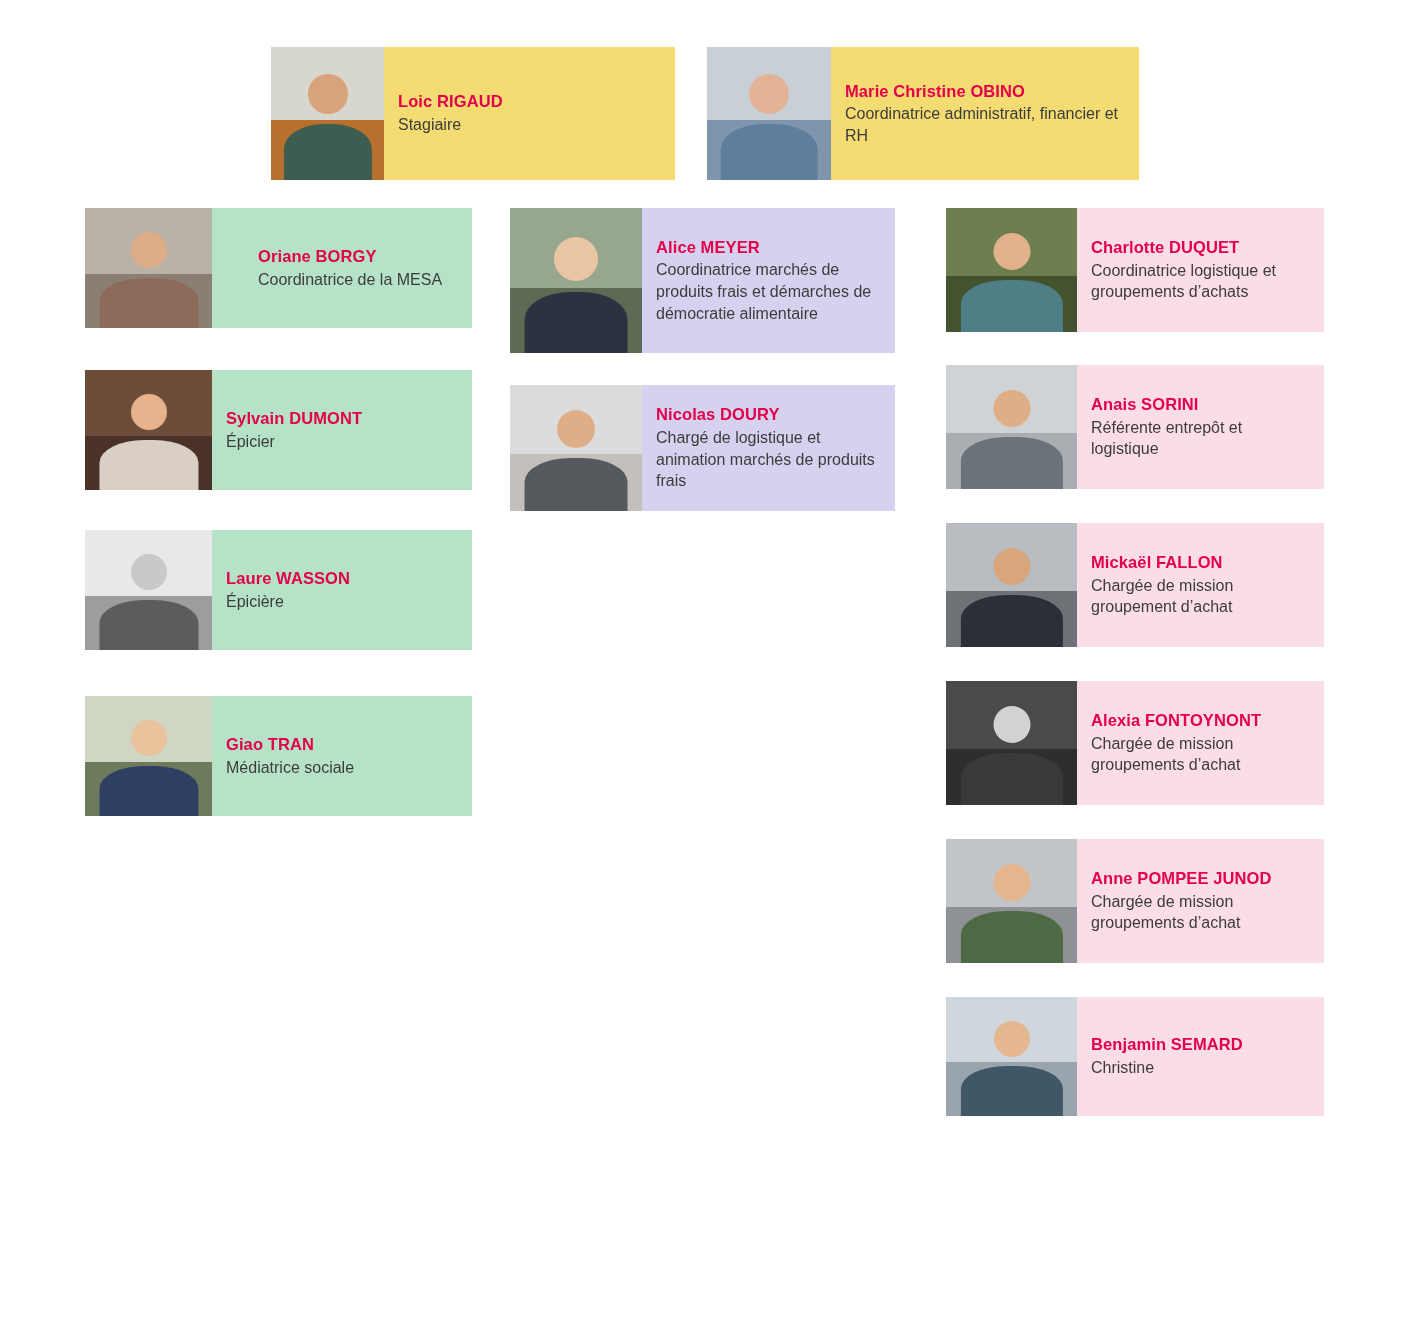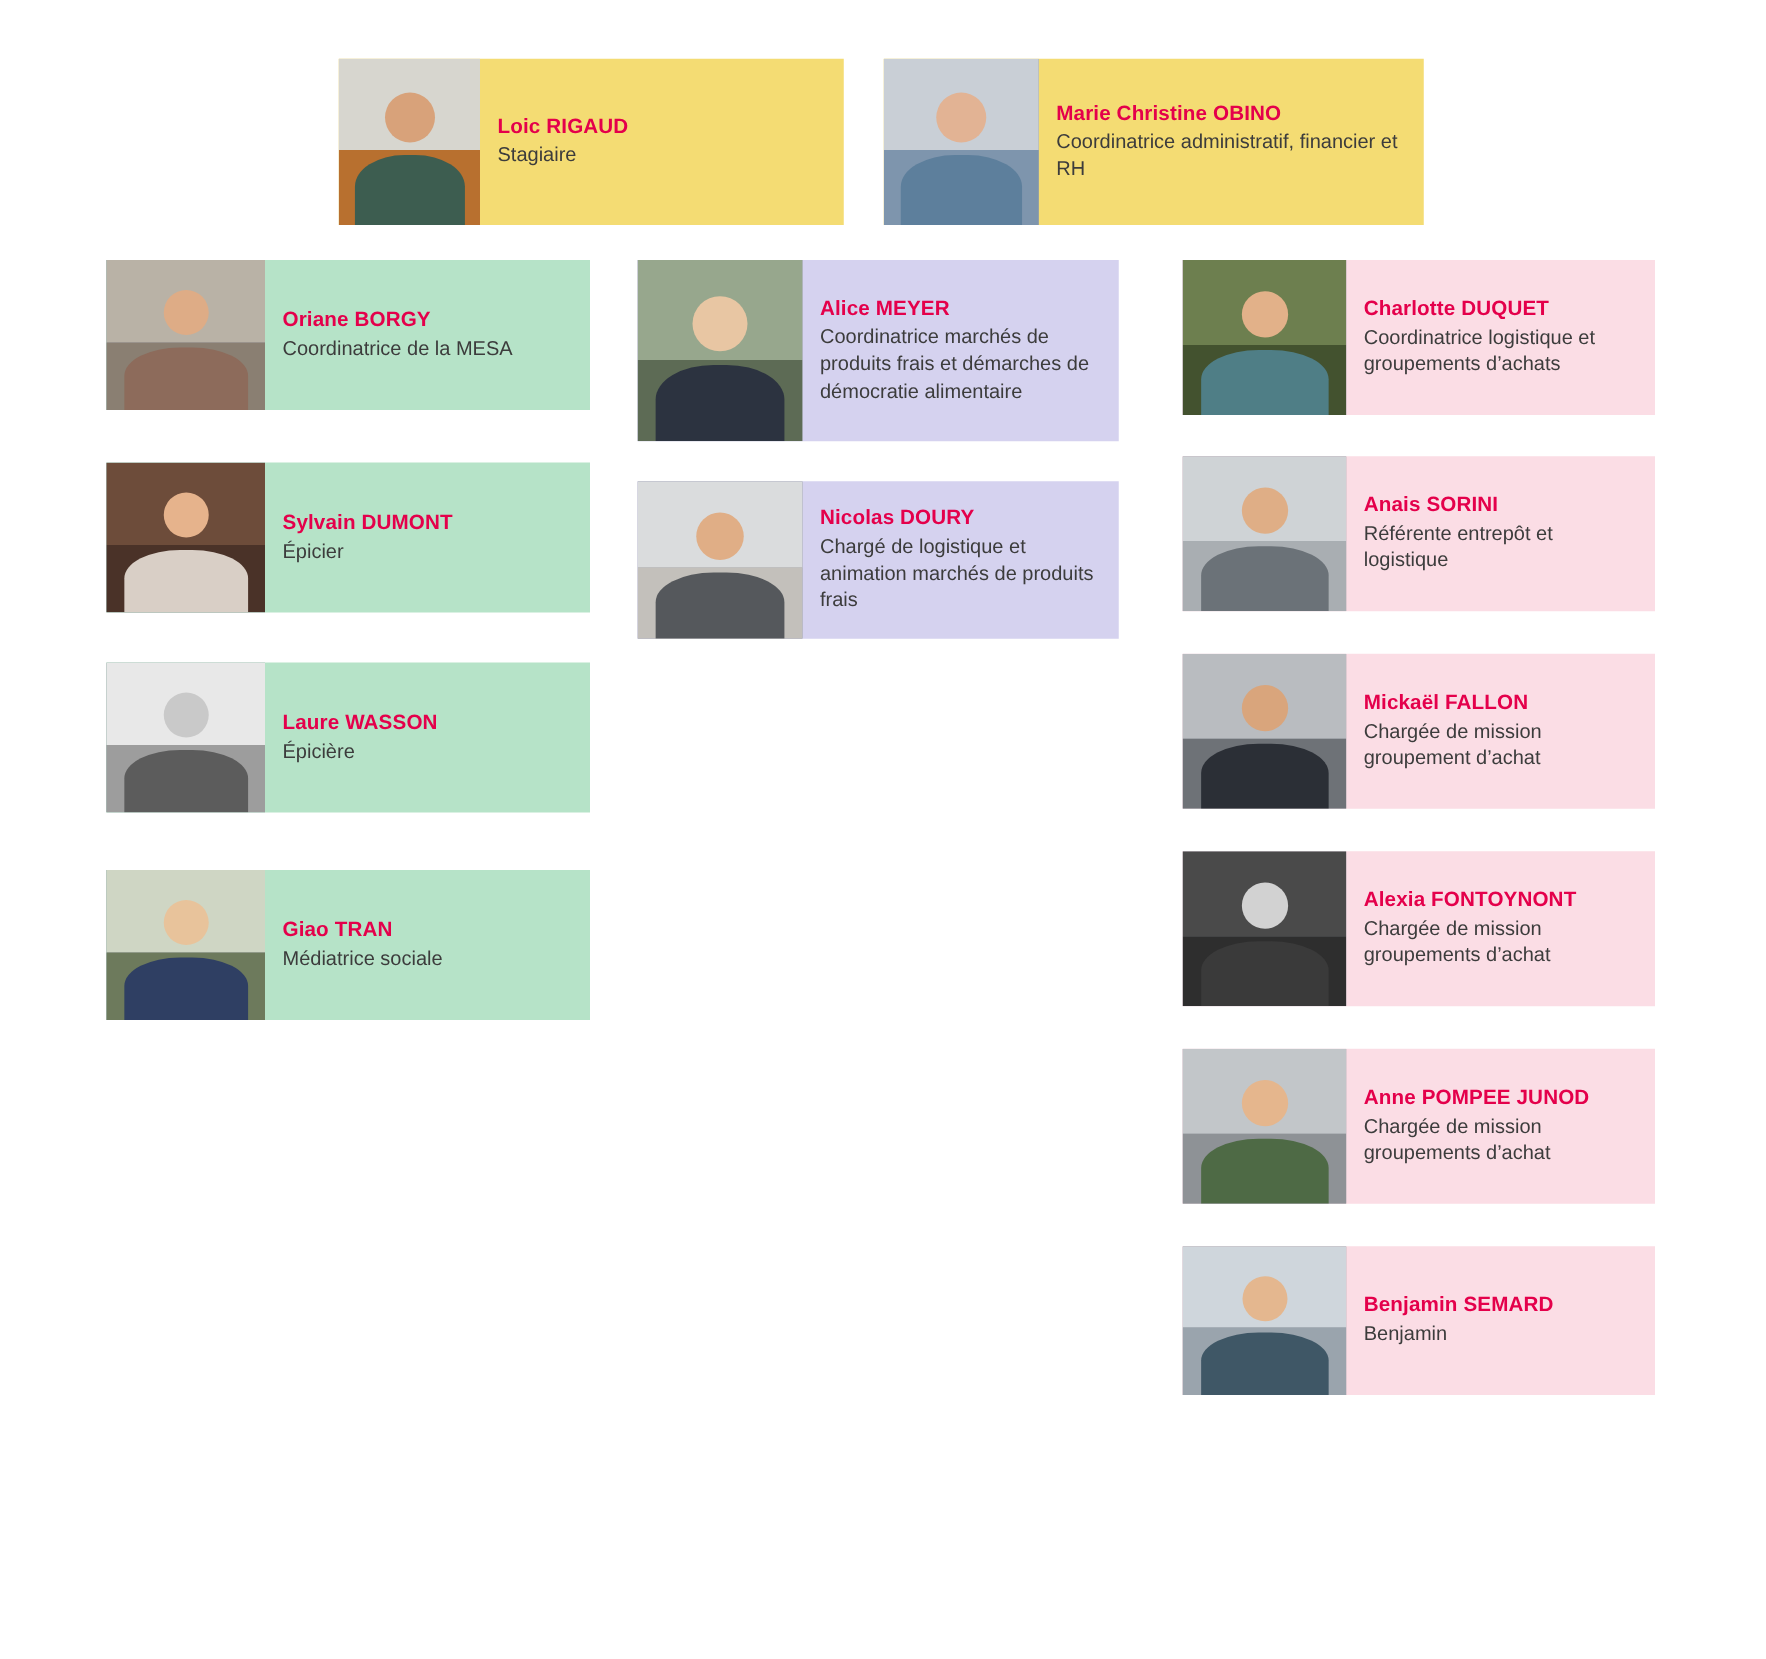--- a/index.html
+++ b/index.html
@@ -104,21 +104,21 @@
         <div class="ph-sky" style="background: rgb(201, 207, 214);"></div>
         <div class="ph-ground" style="background: rgb(126, 149, 173);"></div>
         <div class="ph-body" style="background: rgb(93, 127, 156); width: 96.72px; height: 55.86px; bottom: 0px;"></div>
         <div class="ph-head" style="width: 40px; height: 40px; background: rgb(226, 179, 148); top: 27px;"></div>
       </div>
       <div class="info">
         <div class="name">Marie Christine OBINO</div>
         <div class="role">Coordinatrice administratif, financier et RH</div>
       </div>
     </div>
-    <div class="card c-green" style="left: 85px; top: 208px; width: 387px; height: 120px;">
+    <div class="card c-green" style="left: 85px; top: 208px; width: 387px; height: 120px; gap: 32px;">
       <div class="photo" style="width: 127px;">
         <div class="ph-sky" style="background: rgb(185, 178, 166);"></div>
         <div class="ph-ground" style="background: rgb(138, 127, 114);"></div>
         <div class="ph-body" style="background: rgb(141, 107, 91); width: 99.06px; height: 50.4px; bottom: 0px;"></div>
         <div class="ph-head" style="width: 36px; height: 36px; background: rgb(222, 172, 134); top: 24px;"></div>
       </div>
       <div class="info">
         <div class="name">Oriane BORGY</div>
         <div class="role">Coordinatrice
 de la MESA</div>
@@ -246,16 +246,16 @@
     </div>
     <div class="card c-pink" style="left: 946px; top: 997px; width: 378px; height: 119px;">
       <div class="photo" style="width: 131px;">
         <div class="ph-sky" style="background: rgb(207, 214, 220);"></div>
         <div class="ph-ground" style="background: rgb(154, 164, 173);"></div>
         <div class="ph-body" style="background: rgb(63, 87, 102); width: 102.18px; height: 49.98px; bottom: 0px;"></div>
         <div class="ph-head" style="width: 36px; height: 36px; background: rgb(228, 183, 143); top: 24px;"></div>
       </div>
       <div class="info">
         <div class="name">Benjamin SEMARD</div>
-        <div class="role">Benjamin</div>
+        <div class="role">Christine</div>
       </div>
     </div>
   </div>
 
 </body></html>

